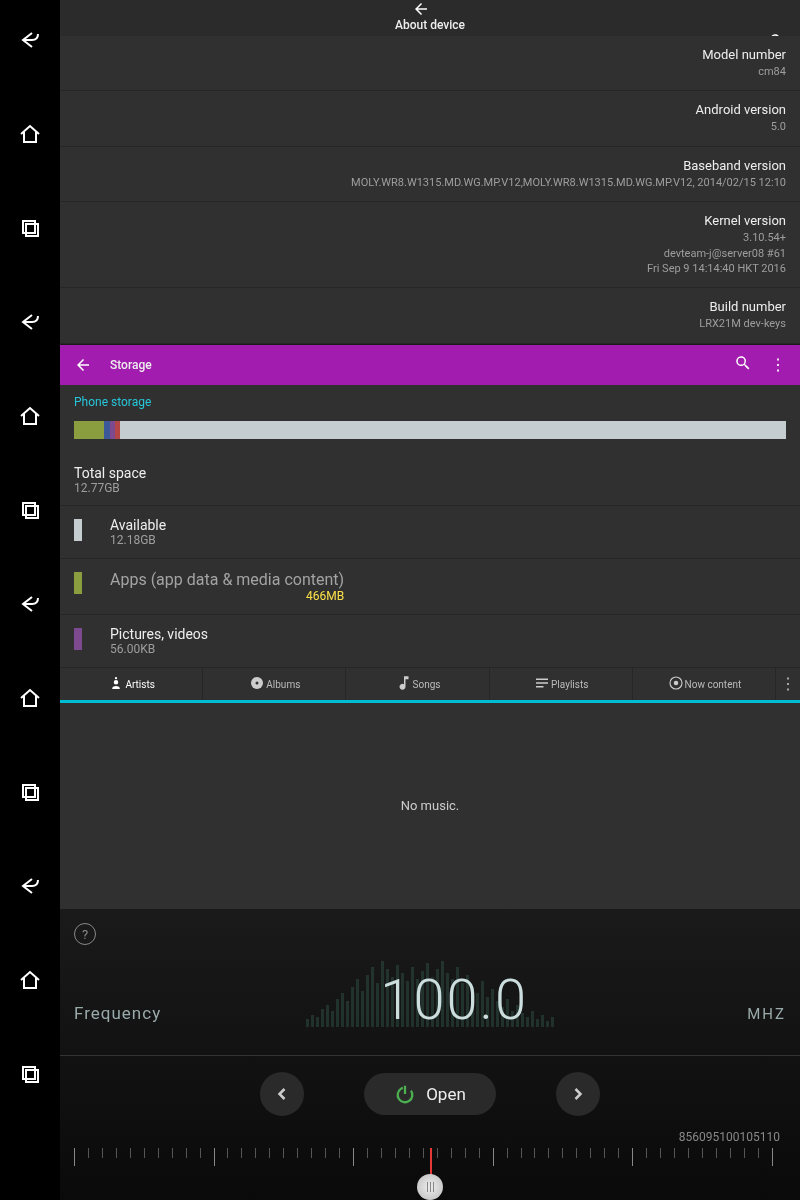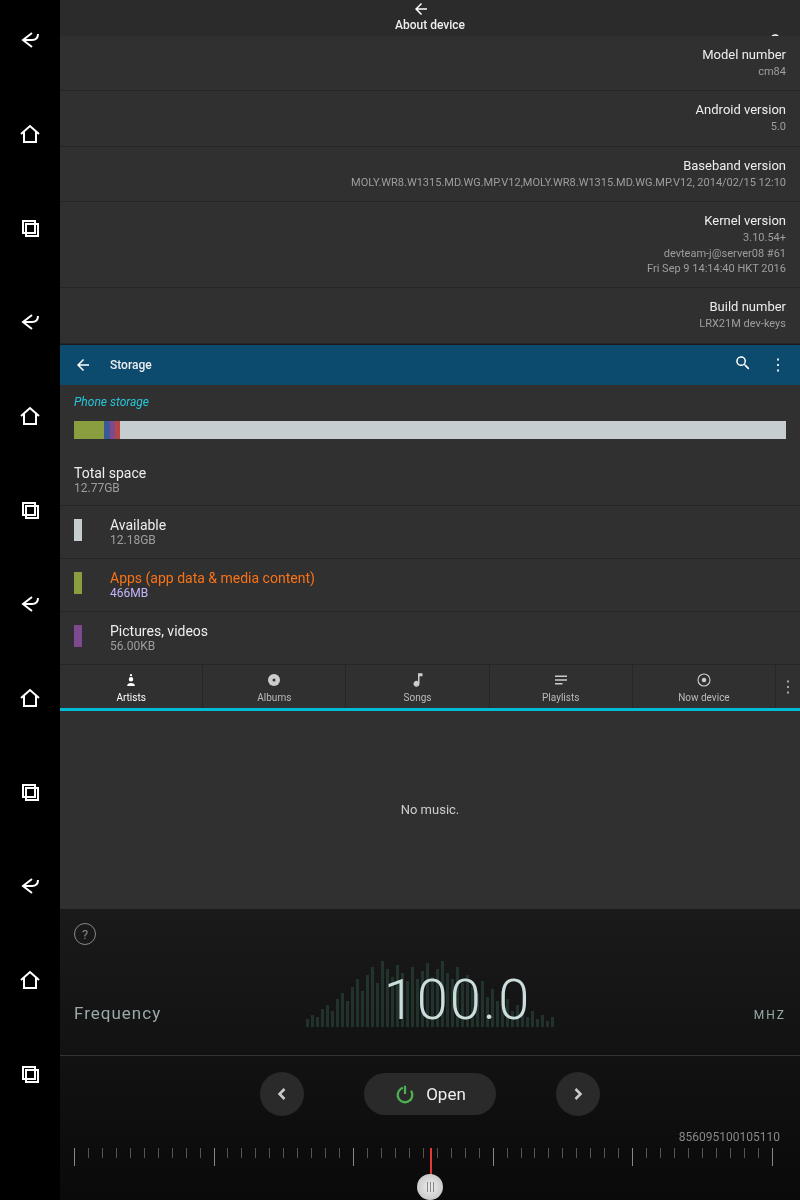--- a/index.html
+++ b/index.html
@@ -8,50 +8,50 @@
 .sidebar svg { width: 24px; height: 24px; fill: none; stroke: #fff; stroke-width: 2; }
 .main { flex: 1; background: #1a1a1a; display: flex; flex-direction: column; overflow: hidden; }
 .header { height: 36px; background: #2b2b2b; display: flex; align-items: center; padding: 0 14px; color: #eee; font-size: 12px; font-weight: 500; flex-direction: column; }
 .header .back { margin-right: 18px; display: flex; align-items: center; }
 .header .search { margin-left: auto; }
 .header svg { width: 18px; height: 18px; fill: #fff; }
 .section { background: #303030; border-bottom: 1px solid #1a1a1a; text-align: right; }
 .row { padding: 11px 14px; border-bottom: 1px solid #262626; }
 .row .title { color: #eee; font-size: 13px; margin-bottom: 2px; }
 .row .sub { color: #9e9e9e; font-size: 11px; line-height: 1.4; white-space: pre-line; }
-.storage-header { height: 40px; background: #0c4a6e; display: flex; align-items: center; padding: 0 14px; color: #eee; font-size: 12px; font-weight: 500; }
+.storage-header { height: 40px; background: #a21caf; display: flex; align-items: center; padding: 0 14px; color: #eee; font-size: 12px; font-weight: 500; }
 .storage-header .back { margin-right: 18px; display: flex; }
 .storage-header svg { width: 18px; height: 18px; fill: #fff; }
 .storage-header .actions { margin-left: auto; display: flex; gap: 18px; align-items: center; }
-.phone-storage { padding: 10px 14px 6px; color: #26c6da; font-size: 12px; background: #303030; font-style: italic; }
+.phone-storage { padding: 10px 14px 6px; color: #26c6da; font-size: 12px; background: #303030; }
 .storage-bar { margin: 6px 14px 0; height: 18px; background: #c5cdd0; display: flex; }
 .storage-bar span { height: 100%; }
 .seg-green { background: #8b9e3f; width: 30px; }
 .seg-blue { background: #3b5998; width: 6px; }
 .seg-purple { background: #7e4a8f; width: 5px; }
 .seg-red { background: #b44646; width: 5px; }
 .storage-item { display: flex; align-items: flex-start; padding: 11px 14px; border-bottom: 1px solid #262626; background: #303030; }
 .storage-item.full { padding: 14px 14px 10px; }
 .color-chip { width: 8px; height: 22px; margin-right: 28px; margin-top: 2px; }
 .chip-grey { background: #c5cdd0; }
 .chip-green { background: #8b9e3f; }
 .chip-purple { background: #7e4a8f; }
 .music-tabs { display: flex; background: #303030; border-bottom: 3px solid #00bcd4; position: relative; }
-.tab { flex: 1; display: flex; flex-direction: column; align-items: center; justify-content: center; padding: 6px 0 5px; color: #bbb; font-size: 10px; border-right: 1px solid #262626; }
+.tab { flex: 1; display: flex; flex-direction: row; align-items: center; justify-content: center; padding: 6px 0 5px; color: #bbb; font-size: 10px; border-right: 1px solid #262626; }
 .tab.active { color: #fff; }
 .tab svg { width: 18px; height: 18px; fill: #ccc; margin-bottom: 3px; }
 .tab.active svg { fill: #fff; }
 .tab-overflow { width: 24px; display: flex; align-items: center; justify-content: center; color: #bbb; }
 .music-body { flex: 1; background: #303030; display: flex; align-items: center; justify-content: center; color: #ccc; font-size: 13px; min-height: 120px; }
 .radio { background: linear-gradient(#1a1a1a, #0a0a0a); padding: 14px 14px 10px; position: relative; }
 .help { width: 22px; height: 22px; border: 1.5px solid #888; border-radius: 50%; display: flex; align-items: center; justify-content: center; color: #888; font-size: 13px; margin-bottom: 8px; }
 .freq-display { display: flex; align-items: baseline; justify-content: space-between; gap: 18px; padding: 14px 0 22px; position: relative; }
 .freq-label { color: #9aa; font-size: 17px; letter-spacing: 1px; }
 .freq-val { color: #cdd; font-size: 56px; font-weight: 300; letter-spacing: 2px; }
-.freq-unit { color: #9aa; font-size: 12px; letter-spacing: 2px; }
+.freq-unit { color: #9aa; font-size: 15px; letter-spacing: 2px; }
 .eq-bars { position: absolute; left: 0; right: 0; top: 48px; height: 70px; display: flex; align-items: flex-end; justify-content: center; gap: 2px; z-index: 0; opacity: 0.35; }
 .eq-bars span { width: 3px; background: #3a6b5a; }
 .freq-display > * { position: relative; z-index: 1; }
 .divider { height: 1px; background: #333; margin: 0 -14px 16px; }
 .controls { display: flex; align-items: center; justify-content: center; gap: 60px; margin-bottom: 14px; }
 .ctrl-btn { width: 44px; height: 44px; border-radius: 50%; background: #2a2a2a; display: flex; align-items: center; justify-content: center; }
 .ctrl-btn svg { width: 20px; height: 20px; stroke: #ccc; stroke-width: 3; fill: none; }
 .open-btn { background: #2a2a2a; border-radius: 22px; padding: 10px 30px; display: flex; align-items: center; gap: 10px; color: #eee; font-size: 17px; }
 .power-icon { width: 22px; height: 22px; }
 .scale { position: relative; height: 60px; }
@@ -183,22 +183,22 @@
       <div class="storage-item">
         <div class="color-chip chip-grey"></div>
         <div>
           <div style="color:#eee;font-size:14px;">Available</div>
           <div style="color:#9e9e9e;font-size:12px;">12.18GB</div>
         </div>
       </div>
       <div class="storage-item">
         <div class="color-chip chip-green"></div>
         <div>
-          <div style="color:#f97316;font-size:14px;">Apps (app data &amp; media content)</div>
-          <div style="color:#c4b5fd;font-size:12px;">466MB</div>
+          <div style="color:#a3a3a3;font-size:16px;">Apps (app data &amp; media content)</div>
+          <div style="color:#fde047;font-size:12px;text-align:right;">466MB</div>
         </div>
       </div>
       <div class="storage-item">
         <div class="color-chip chip-purple"></div>
         <div>
           <div style="color:#eee;font-size:14px;">Pictures, videos</div>
           <div style="color:#9e9e9e;font-size:12px;">56.00KB</div>
         </div>
       </div>
     </div>
@@ -227,21 +227,21 @@
         <svg viewBox="0 0 24 24">
           <path d="M4 6h16v2H4zm0 5h16v2H4zm0 5h10v2H4z"></path>
         </svg>
         <span>Playlists</span>
       </div>
       <div class="tab">
         <svg viewBox="0 0 24 24">
           <circle cx="12" cy="12" r="8" fill="none" stroke="#ccc" stroke-width="1.5"></circle>
           <circle cx="12" cy="12" r="3"></circle>
         </svg>
-        <span>Now device</span>
+        <span>Now content</span>
       </div>
       <div class="tab-overflow">⋮</div>
   </div>
 
   <div class="music-body">
     <span>No music.</span>
   </div>
 
   <div class="radio">
     <div class="help">?</div>

